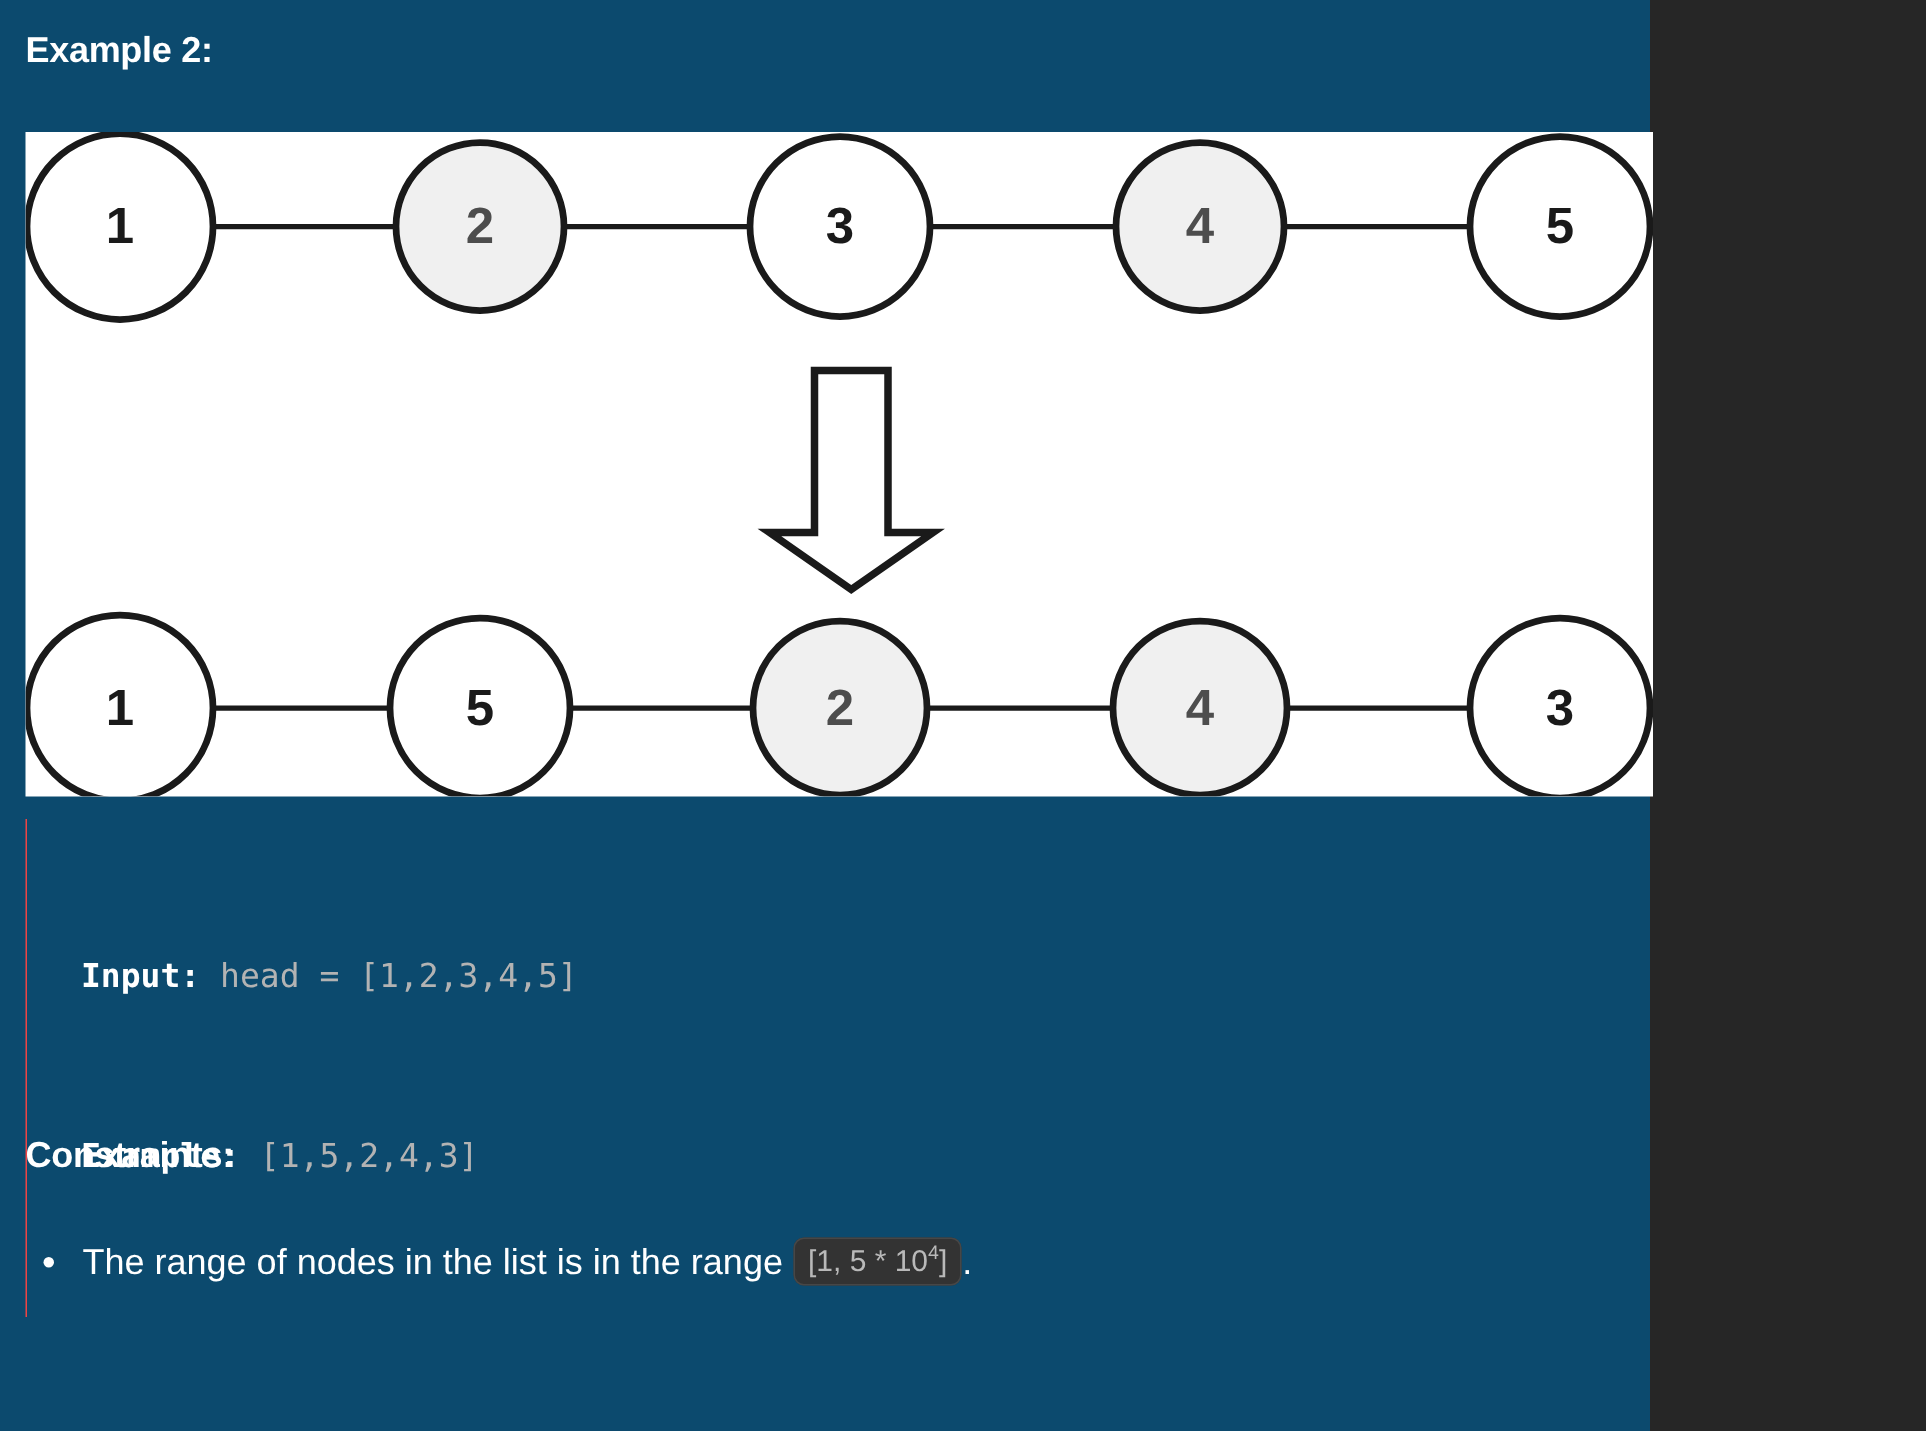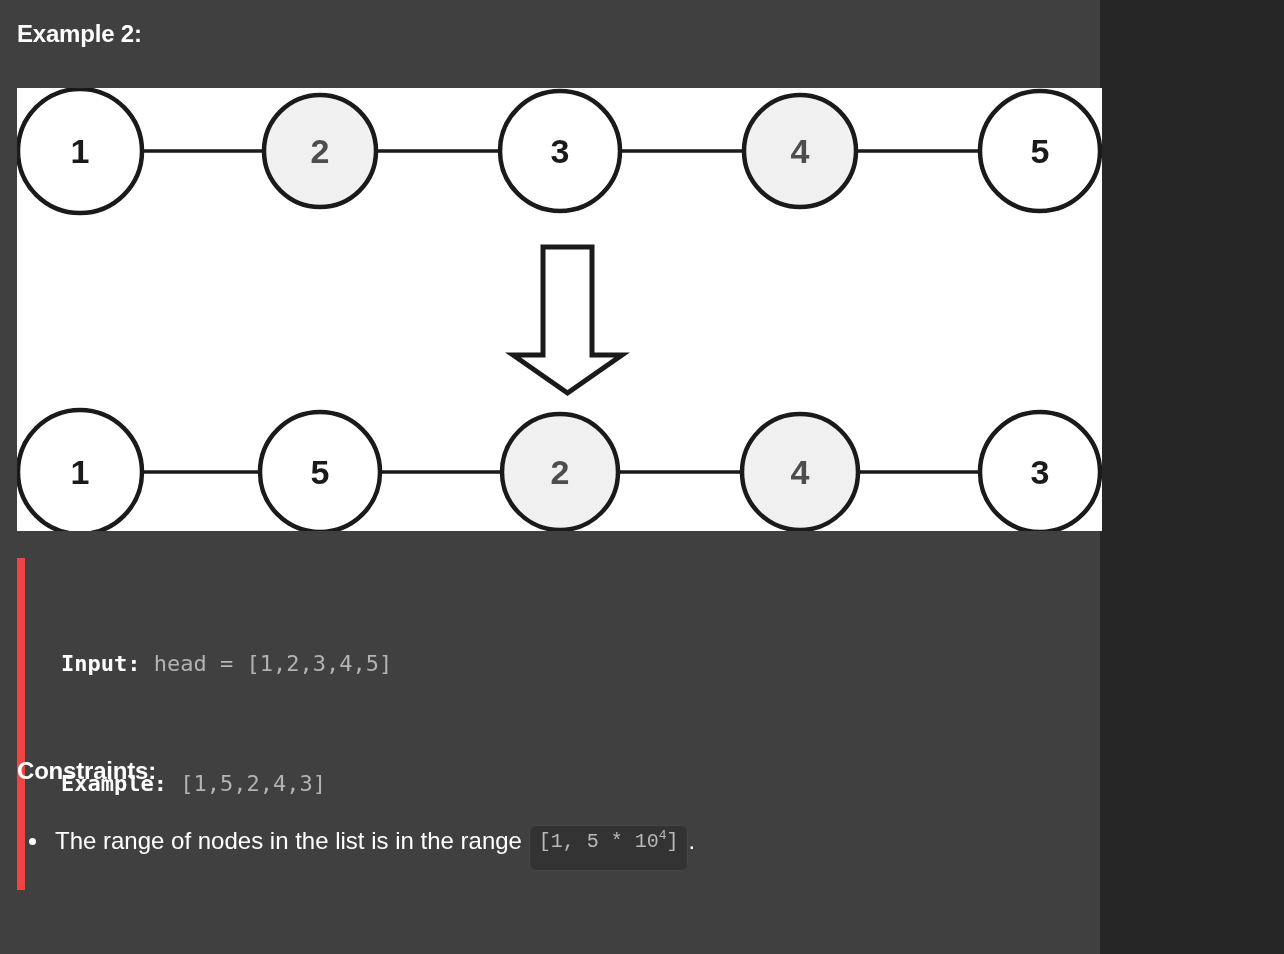--- a/index.html
+++ b/index.html
@@ -13,21 +13,21 @@
   body {
     font-family: "Liberation Sans", sans-serif;
     color: #ffffff;
     -webkit-font-smoothing: antialiased;
   }
 
   .page {
     position: relative;
     width: 1100px;
     height: 954px;
-    background: #404040;
+    background: #0c4a6e;
   }
 
   
   .heading {
     position: absolute;
     left: 17px;
     font-weight: bold;
     font-size: 24px;
     line-height: 28px;
     color: #ffffff;
@@ -51,25 +51,25 @@
     position: absolute;
     left: 0;
     top: 0;
     display: block;
   }
 
   
   .code-block {
     position: absolute;
     left: 17px;
-    top: 558px;
+    top: 546px;
     width: 1240px;
     padding: 6px 0 6px 36px;
     box-sizing: border-box;
-    border-left: 8px solid #ef4444;
+    border-left: 1px solid #ef4444;
     font-family: "DejaVu Sans Mono", monospace;
     font-size: 22px;
     line-height: 40px;
     color: #b3b3b3;
     white-space: pre;
   }
   .code-line { white-space: pre; }
   .code-key {
     color: #ffffff;
     font-weight: bold;
@@ -98,27 +98,27 @@
   .bullet {
     position: absolute;
     left: 12px;
     top: 14px;
     width: 7px;
     height: 7px;
     background: #ffffff;
     border-radius: 50%;
   }
   .inline-code {
-    font-family: Liberation Mono, monospace;
+    font-family: Liberation Sans, sans-serif;
     font-size: 20px;
     color: #b9b9b9;
     background: #333333;
     border: 1px solid #474747;
     border-radius: 7px;
-    padding: 4px 9px 17px 9px;
+    padding: 4px 9px 4px 9px;
     white-space: pre;
     vertical-align: 2px;
   }
   .inline-code sup {
     font-size: 13px;
     vertical-align: super;
     line-height: 0;
   }
   .period { color: #ffffff; }
 </style>

